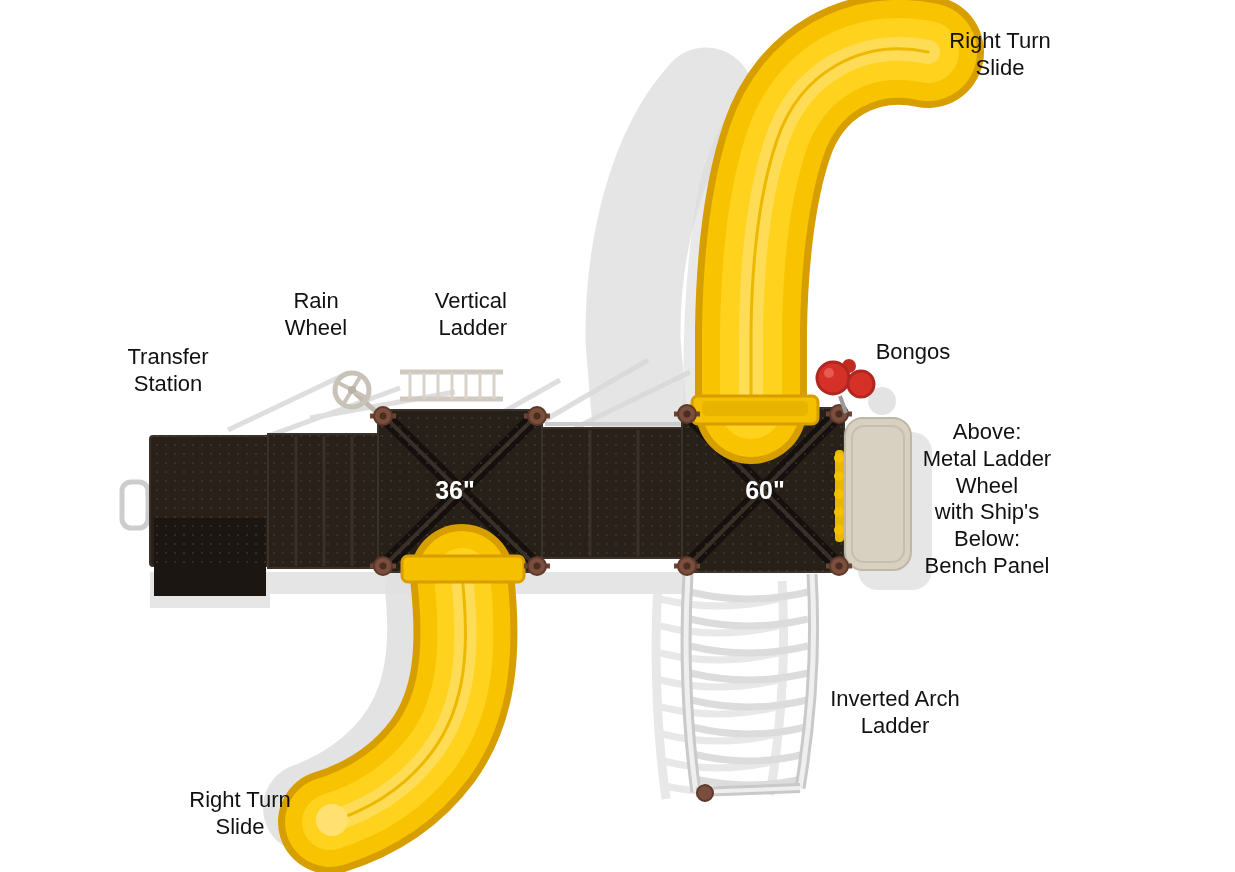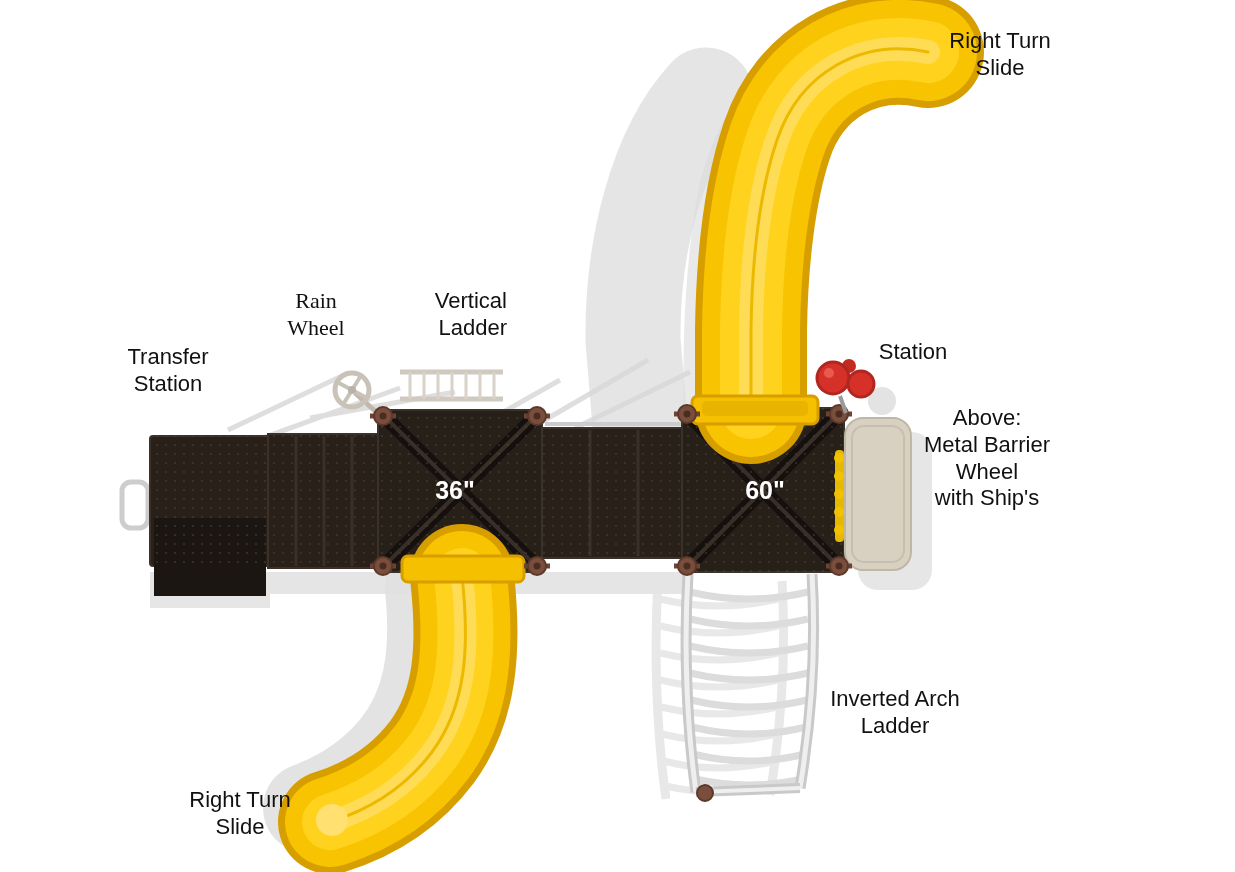--- a/index.html
+++ b/index.html
@@ -217,33 +217,35 @@
     <line x1="840" y1="396" x2="846" y2="413" stroke="#9A9A9A" stroke-width="4"></line>
     <circle cx="849" cy="366" r="7" fill="#C32A22"></circle>
     <circle cx="833" cy="378" r="16" fill="#D63128" stroke="#B02620" stroke-width="3"></circle>
     <circle cx="861" cy="384" r="13" fill="#D63128" stroke="#B02620" stroke-width="3"></circle>
     <circle cx="829" cy="373" r="5" fill="#E85A50"></circle>
   </g>
 </svg>
 
 <div class="callout" style="left:925px;top:28px;width:150px;">Right Turn Slide</div>
 
-<div class="callout" style="left:266px;top:288px;width:100px;font-family:Liberation Serif, serif;">Rain Wheel</div>
+<div class="callout" style="left:266px;top:288px;width:100px;">Rain Wheel</div>
 
 <div class="callout" style="left:397px;top:288px;width:110px;text-align:right;">Vertical Ladder</div>
 
 <div class="callout" style="left:113px;top:344px;width:110px;">Transfer Station</div>
 
-<div class="callout" style="left:868px;top:339px;width:90px;">Station</div>
-
-<div class="callout" style="left:898px;top:405px;width:178px;">
+<div class="callout" style="left:868px;top:339px;width:90px;">Bongos</div>
+
+<div class="callout" style="left:898px;top:419px;width:178px;">
   <span class="note-line">Above:</span>
-  <span class="note-line">Metal Barrier</span>
+  <span class="note-line">Metal Ladder</span>
   <span class="note-line">Wheel</span>
   <span class="note-line">with Ship's</span>
+  <span class="note-line">Below:</span>
+  <span class="note-line">Bench Panel</span>
 </div>
 
 <div class="callout" style="left:800px;top:686px;width:190px;">Inverted Arch Ladder</div>
 
 <div class="callout" style="left:165px;top:787px;width:150px;">Right Turn Slide</div>
 
 <div class="deck-height" style="left:420px;top:476px;width:70px;">36"</div>
 
 <div class="deck-height" style="left:730px;top:476px;width:70px;">60"</div>
 

